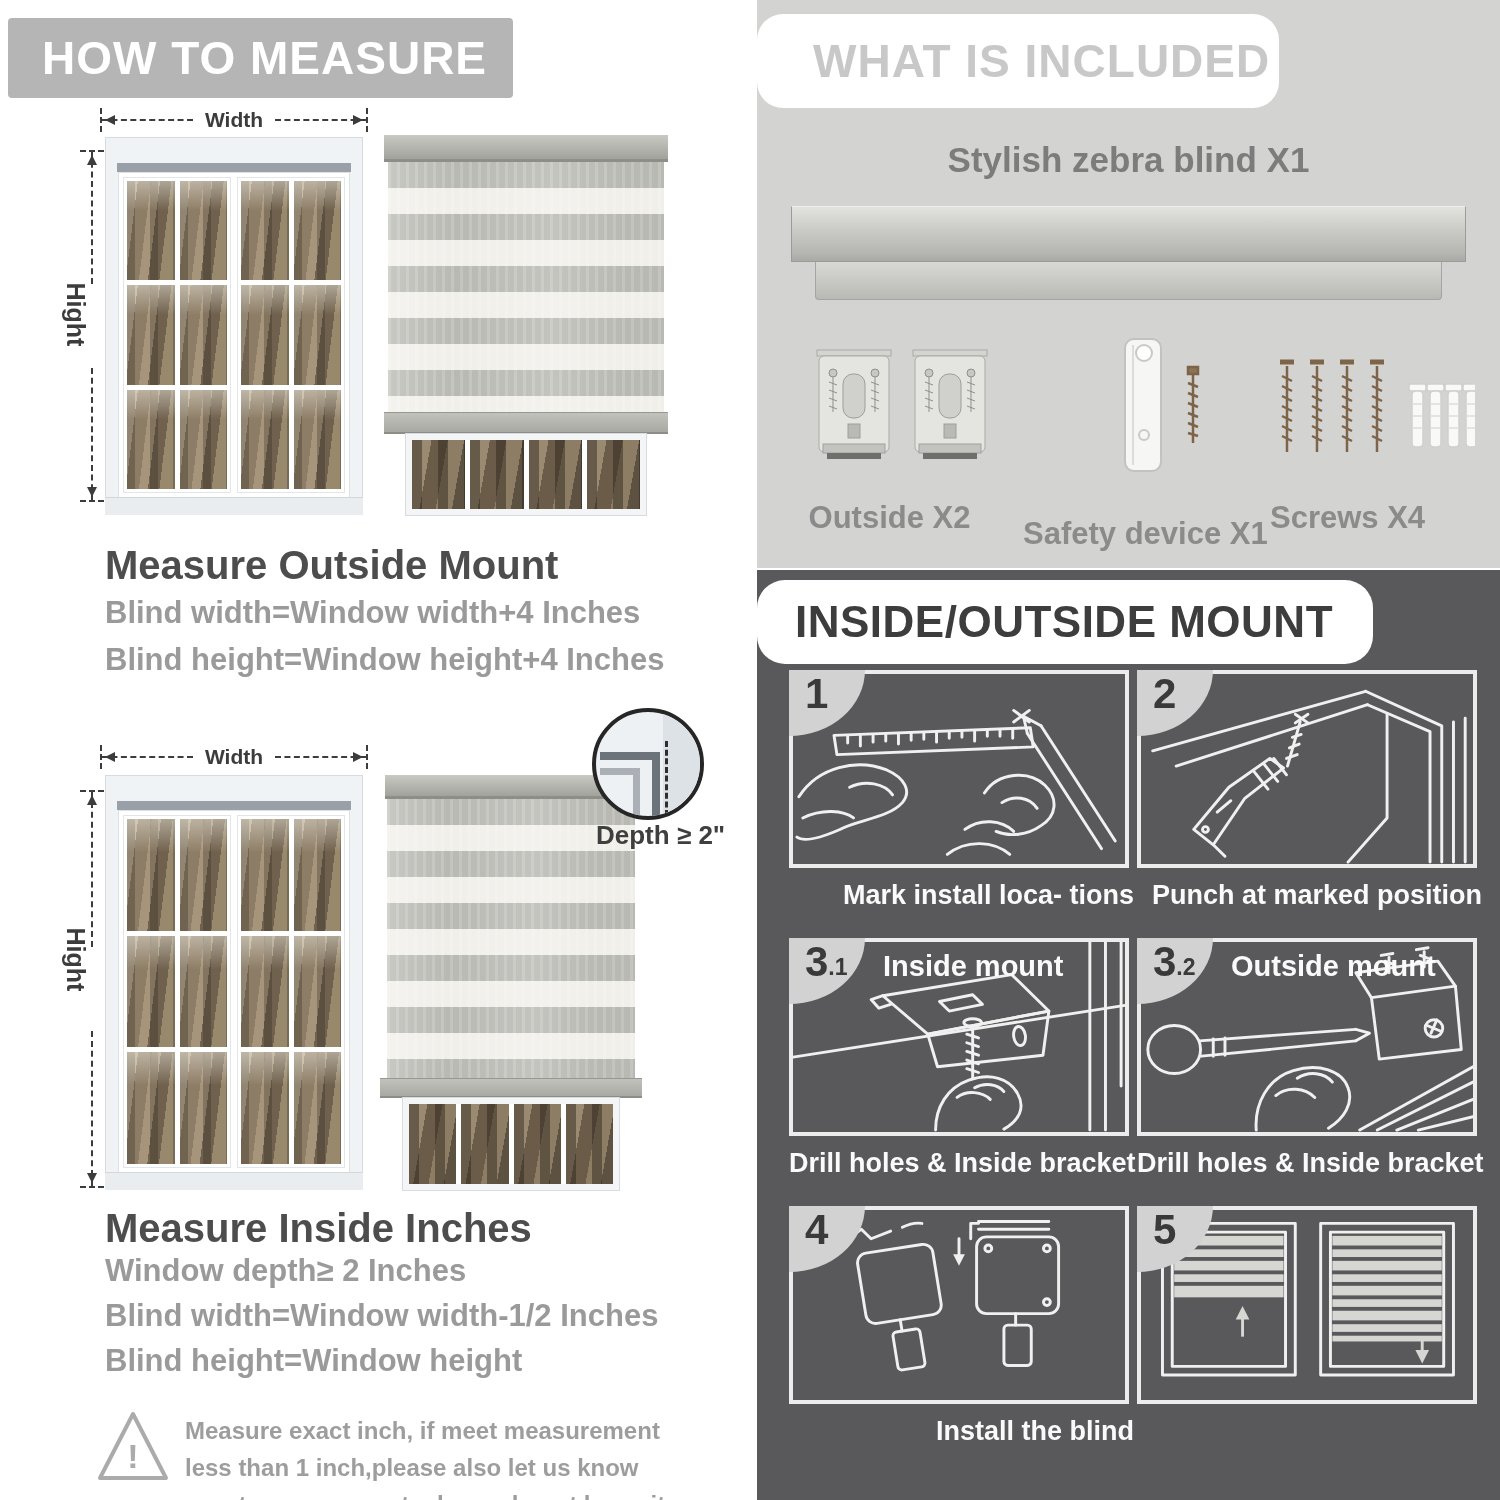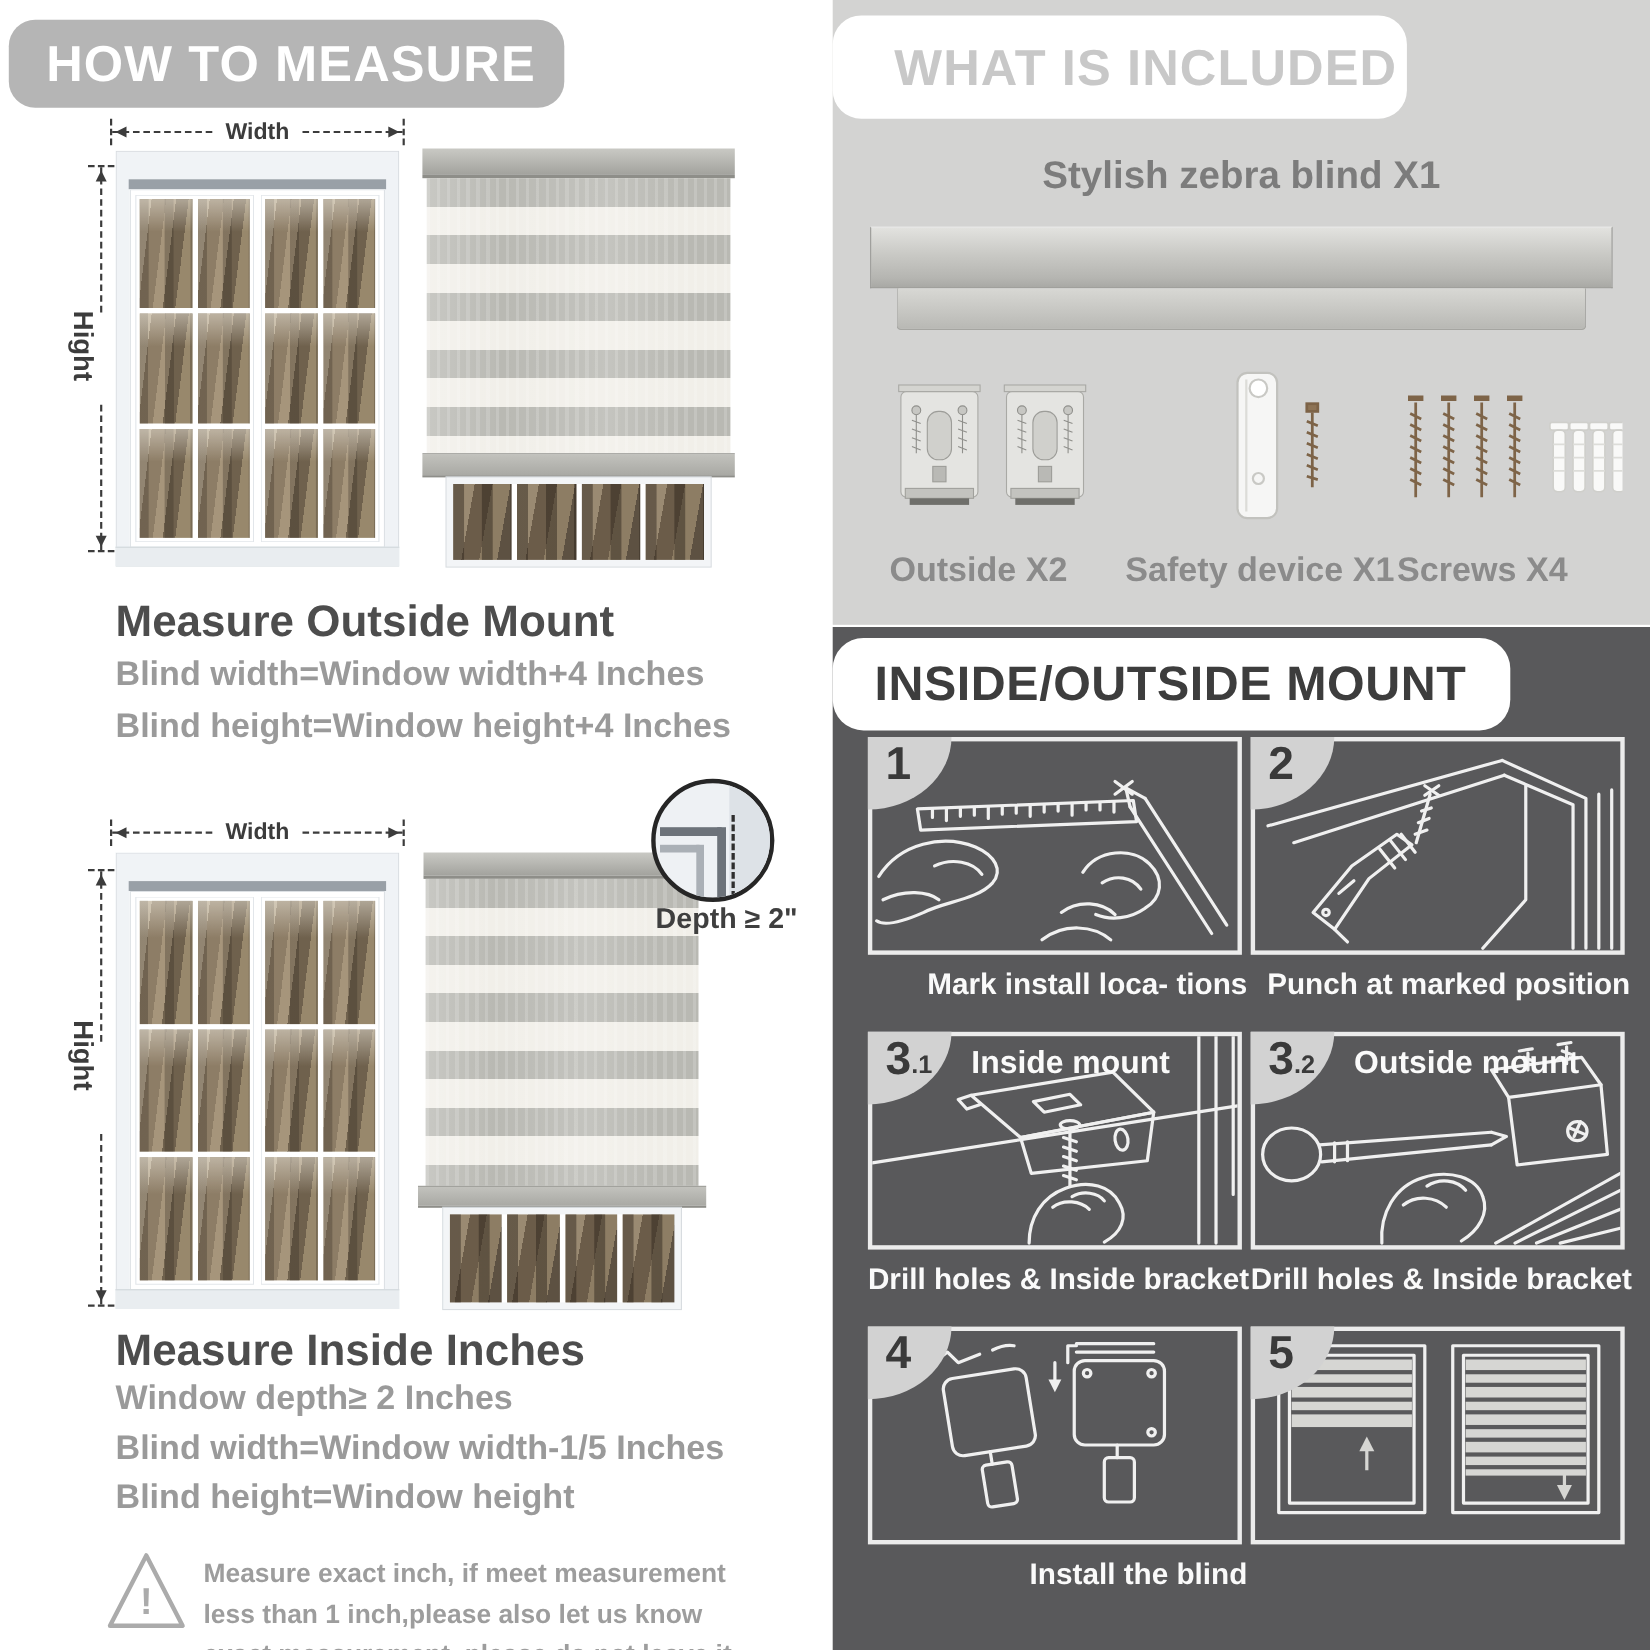--- a/index.html
+++ b/index.html
@@ -1,21 +1,21 @@
 <!DOCTYPE html>
 <html><head>
 <meta charset="utf-8">
 <style>
   html,body{margin:0;padding:0;background:#fff;}
   body{font-family:"Liberation Sans",sans-serif;}
   #canvas{position:relative;width:1500px;height:1500px;background:#ffffff;overflow:hidden;}
   .abs{position:absolute;}
 
   
-  #how-badge{left:8px;top:18px;width:505px;height:80px;background:#b5b5b5;border-radius:24px;
+  #how-badge{left:8px;top:18px;width:505px;height:80px;background:#b5b5b5;border-radius:4px;
     color:#ffffff;font-size:46px;font-weight:bold;line-height:80px;padding-left:34px;
     letter-spacing:1px;box-sizing:border-box;white-space:nowrap;}
 
   .h-arrow{display:flex;align-items:center;color:#3c3c3c;font-weight:bold;font-size:21px;}
   .h-arrow .seg{flex:1;height:0;border-top:2px dashed #3c3c3c;position:relative;}
   .h-arrow .seg.l::before{content:"";position:absolute;left:-2px;top:-6px;border:5px solid transparent;border-right:10px solid #3c3c3c;}
   .h-arrow .seg.r::after{content:"";position:absolute;right:-2px;top:-6px;border:5px solid transparent;border-left:10px solid #3c3c3c;}
   .h-arrow .tick{width:0;height:24px;border-left:2px dashed #3c3c3c;}
   .h-arrow .lbl{margin:0 12px;white-space:nowrap;}
 
@@ -215,21 +215,21 @@
     <div class="dc-hbar"></div>
     <div class="dc-vbar"></div>
     <div class="dc-hbar2"></div>
     <div class="dc-vbar2"></div>
     <div class="dc-dash"></div>
   </div>
   <div class="abs" id="depth-label">Depth ≥ 2"</div>
 
   <div class="abs sec-heading" style="left:105px;top:1206px;">Measure Inside Inches</div>
   <div class="abs formula" style="left:105px;top:1253px;">Window depth≥ 2 Inches</div>
-  <div class="abs formula" style="left:105px;top:1298px;">Blind width=Window width-1/5 Inches</div>
+  <div class="abs formula" style="left:105px;top:1298px;">Blind width=Window width-1/2 Inches</div>
   <div class="abs formula" style="left:105px;top:1343px;">Blind height=Window height</div>
 
   <div class="abs" id="warn-icon">
     <svg viewBox="0 0 74 82" width="74" height="82">
       <path d="M37,9 L70,73 L4,73 Z" fill="none" stroke="#ababab" stroke-width="4" stroke-linejoin="round"></path>
     </svg>
     <div id="warn-mark">!</div>
   </div>
   <div class="abs" id="warn-text">Measure exact inch, if meet measurement less than 1 inch,please also let us know exact measurement, please do not leave it</div>
 
@@ -332,21 +332,21 @@
           <g transform="translate(54,0)">
               <rect x="134" y="32" width="17" height="7" rx="2"></rect>
               <rect x="137" y="39" width="11" height="56" rx="4"></rect>
               <path d="M137,52 l11,0 M137,64 l11,0 M137,76 l11,0" stroke="#ddddd9" fill="none"></path>
             </g>
         </g>
       </svg>
     </div>
 
     <div class="abs part-label" style="left:40px;width:185px;">Outside X2</div>
-    <div class="abs part-label" style="left:266px;width:210px;">Safety device X1</div>
+    <div class="abs part-label" style="left:266px;width:210px;margin-top:16px;">Safety device X1</div>
     <div class="abs part-label" style="left:513px;width:150px;">Screws X4</div>
   </div>
 
   <div class="abs" id="panel-dark">
     <div class="abs" id="mount-badge">INSIDE/OUTSIDE MOUNT</div>
 
     <div class="step-wrap r1 c1">
       <div class="step-box">
         <svg viewBox="0 0 340 198" preserveAspectRatio="none">
           <g stroke="#f0f0f0" stroke-width="3" fill="none" stroke-linecap="round" stroke-linejoin="round">

